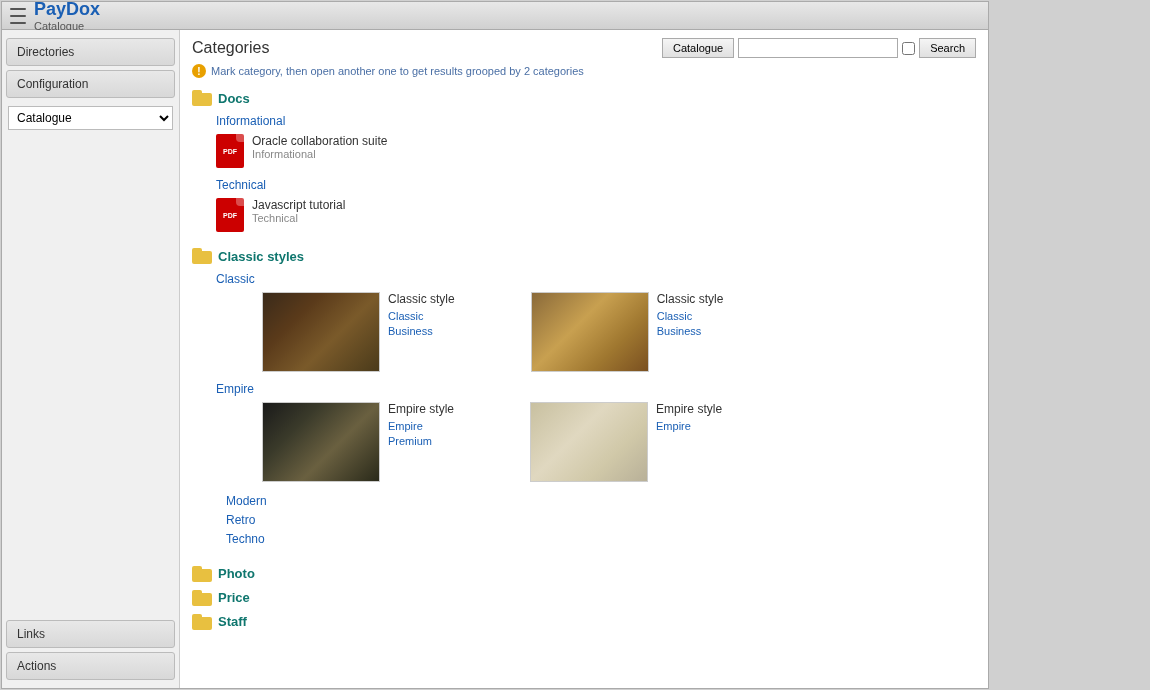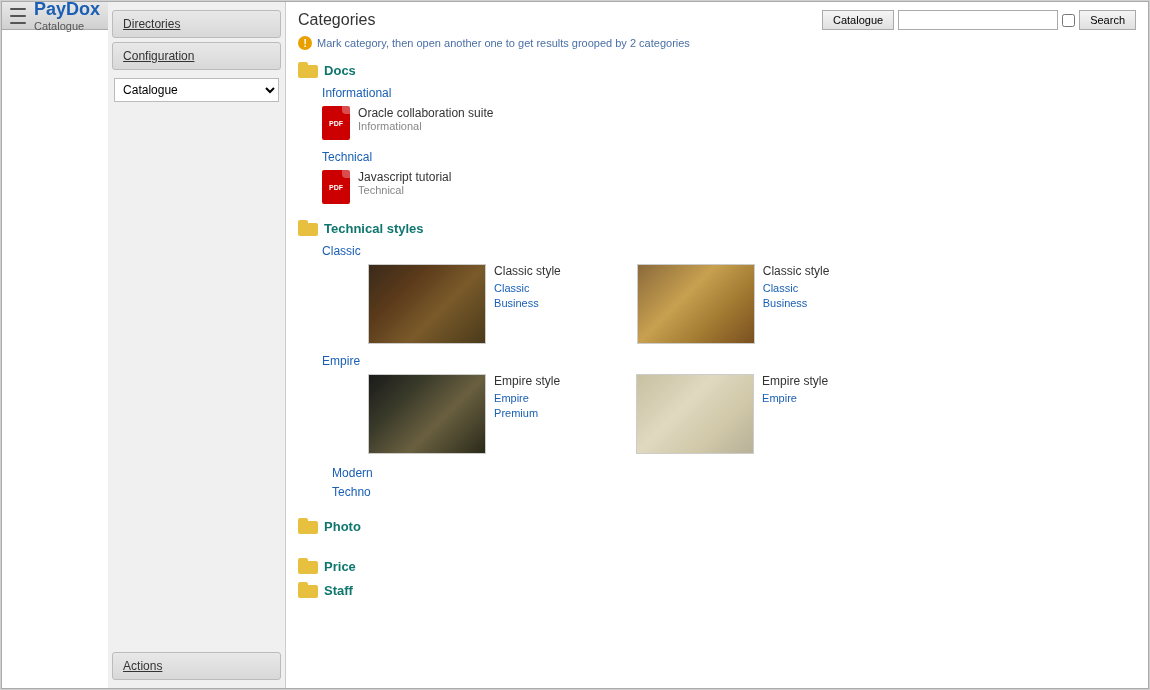--- a/index.html
+++ b/index.html
@@ -5,27 +5,27 @@
     * { margin: 0; padding: 0; box-sizing: border-box; }
     body {
       font-family: Arial, sans-serif;
       font-size: 12px;
       background: #d0d0d0;
       width: 1150px;
       height: 690px;
       overflow: hidden;
     }
     .window {
-      width: 1148px;
+      width: 988px;
       height: 688px;
       margin: 1px;
       background: #fff;
       border: 1px solid #aaa;
       display: flex;
-      flex-direction: row;
+      flex-direction: column;
     }
     .title-bar {
       background: linear-gradient(to bottom, #e8e8e8, #d0d0d0);
       border-bottom: 1px solid #aaa;
       padding: 4px 8px;
       display: flex;
       align-items: center;
       gap: 8px;
       height: 28px;
     }
@@ -69,21 +69,20 @@
     .sidebar-btn {
       width: 100%;
       padding: 6px 10px;
       background: linear-gradient(to bottom, #e8e8e8, #d8d8d8);
       border: 1px solid #bbb;
       border-radius: 3px;
       text-align: left;
       cursor: pointer;
       font-size: 12px;
       color: #333;
-      text-decoration: underline;
     }
     .sidebar-select-wrap {
       margin: 4px 2px;
     }
     .sidebar-select {
       width: 100%;
       padding: 3px 4px;
       border: 1px solid #bbb;
       background: #fff;
       font-size: 12px;
@@ -324,20 +323,21 @@
   <div class="main-area">
     <div class="sidebar">
       <button class="sidebar-btn">Directories</button>
       <button class="sidebar-btn">Configuration</button>
       <div class="sidebar-select-wrap">
         <select class="sidebar-select">
           <option>Catalogue</option>
         </select>
       </div>
       <div class="sidebar-spacer"></div>
+      <button class="sidebar-btn">Links</button>
       <button class="sidebar-btn">Actions</button>
     </div>
     <div class="content-area">
       <div class="content-header">
         <div class="content-title">Categories</div>
         <div class="search-bar">
           <button class="catalogue-btn">Catalogue</button>
           <input class="search-input" type="text" style="">
           <input class="search-checkbox" type="checkbox" style="">
           <button class="search-btn">Search</button>
@@ -377,21 +377,21 @@
               <div class="pdf-title">Javascript tutorial</div>
               <div class="pdf-tag">Technical</div>
             </div>
           </div>
         </div>
       </div>
 
       <div class="category-folder">
         <div class="folder-header">
           <div class="folder-icon"></div>
-          <span class="folder-name">Technical styles</span>
+          <span class="folder-name">Classic styles</span>
         </div>
 
         <div class="sub-category">
           <div class="sub-category-name">Classic</div>
           <div class="items-grid">
             <div class="item-card">
               <div class="item-image img-classic1" style="width:118px;height:80px;"></div>
               <div class="item-info">
                 <div class="item-title">Classic style</div>
                 <span class="item-tag">Classic</span>
@@ -425,25 +425,26 @@
               <div class="item-info">
                 <div class="item-title">Empire style</div>
                 <span class="item-tag">Empire</span>
               </div>
             </div>
           </div>
         </div>
 
         <div class="simple-links">
           <span class="simple-link">Modern</span>
+          <span class="simple-link">Retro</span>
           <span class="simple-link">Techno</span>
         </div>
       </div>
 
-      <div class="category-folder" style="margin-bottom:24px;">
+      <div class="category-folder" style="margin-bottom:8px;">
         <div class="folder-header">
           <div class="folder-icon"></div>
           <span class="folder-name">Photo</span>
         </div>
       </div>
 
       <div class="category-folder" style="margin-bottom:8px;">
         <div class="folder-header">
           <div class="folder-icon"></div>
           <span class="folder-name">Price</span>

